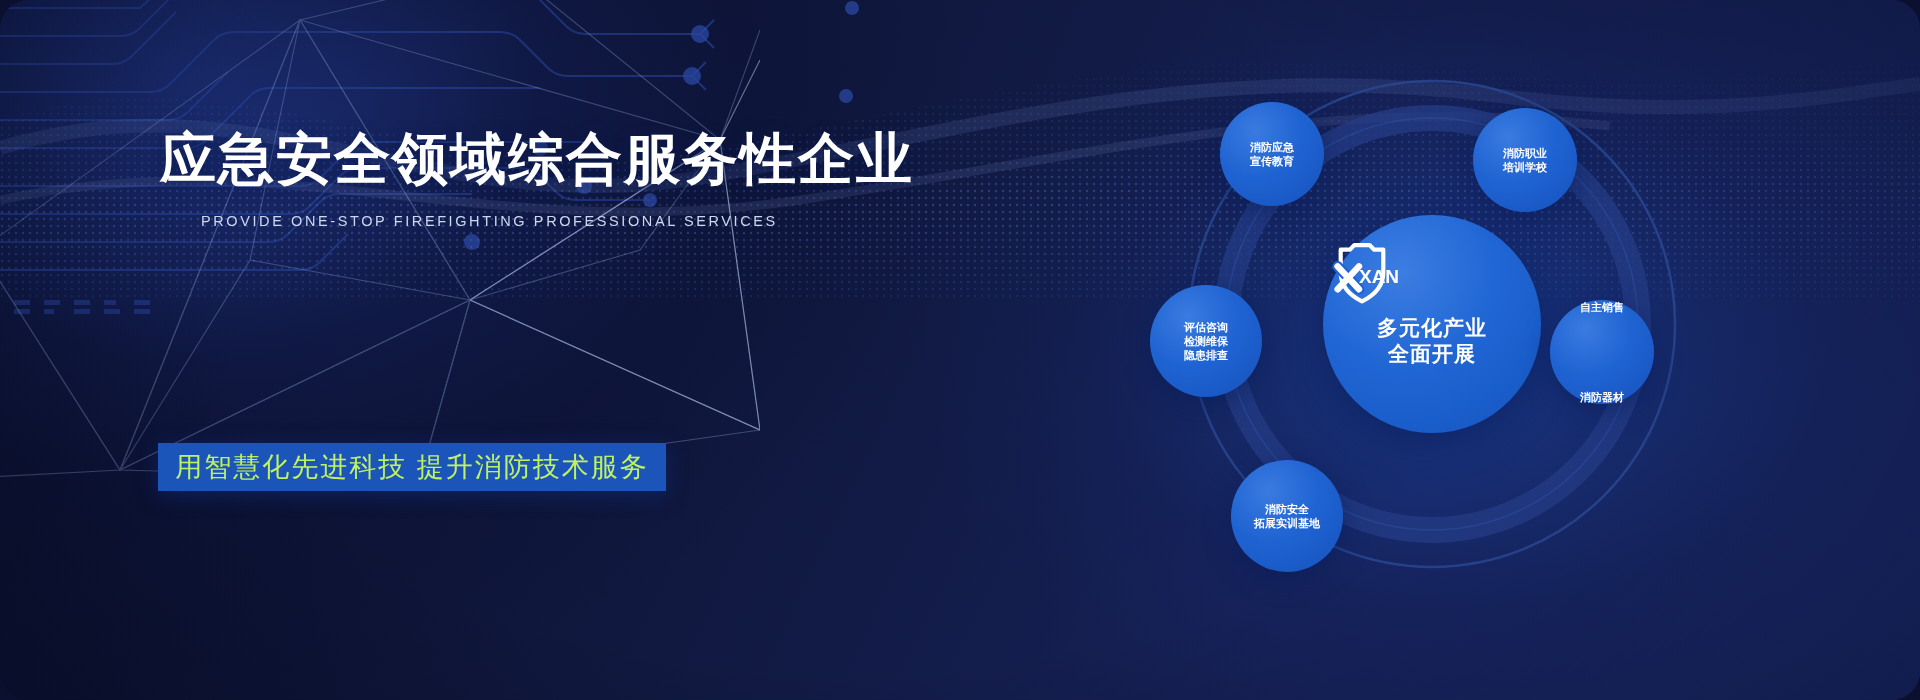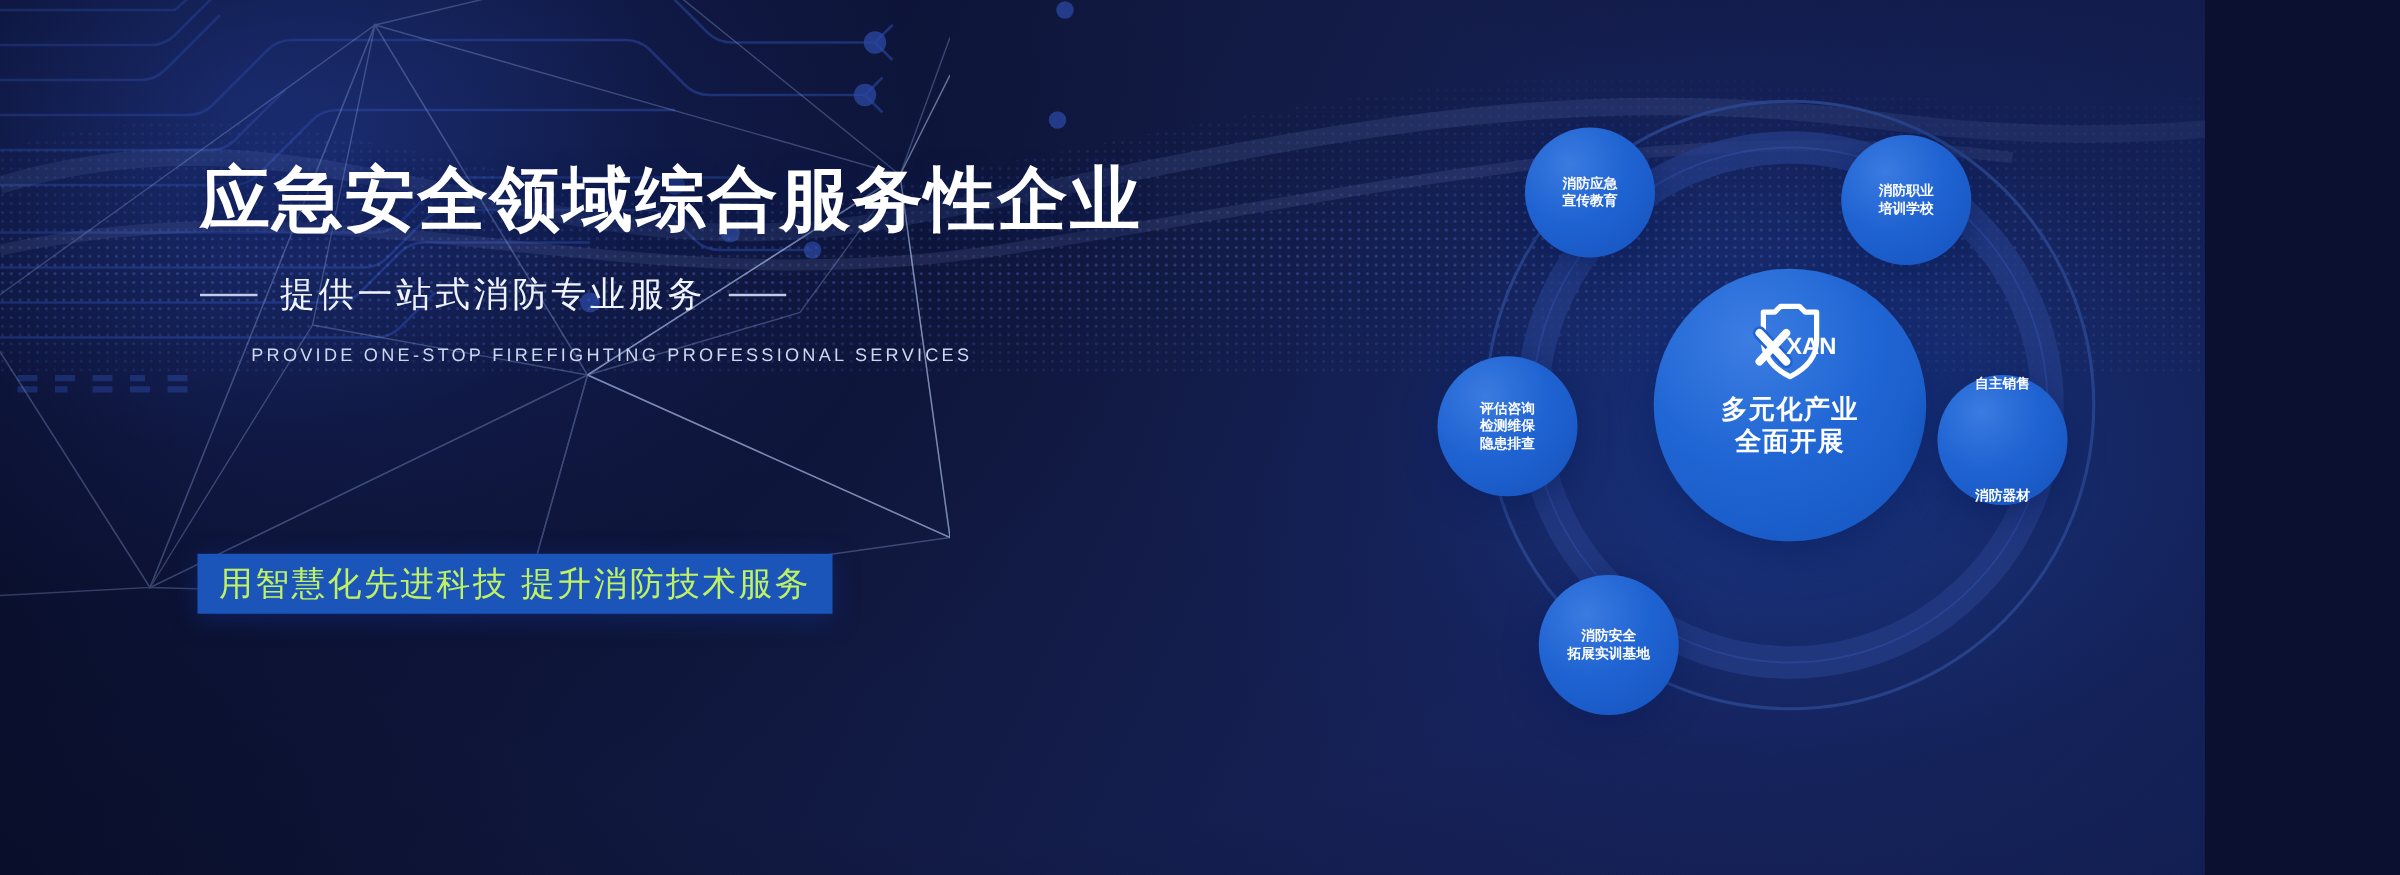--- a/index.html
+++ b/index.html
@@ -1,24 +1,25 @@
 <!DOCTYPE html>
 <html><head>
 <meta charset="utf-8">
 <style>
   * { margin:0; padding:0; box-sizing:border-box; }
   html,body { width:1920px; height:700px; overflow:hidden; background:#0b1030; }
   body { font-family:"Liberation Sans","DejaVu Sans",sans-serif; }
 
   .banner{
-    position:relative; width:1764px; height:700px; overflow:hidden;
+    position:relative; width:1920px; height:700px; overflow:hidden;
     background:
       radial-gradient(ellipse 760px 520px at 1460px 360px, rgba(26,70,165,0.55) 0%, rgba(18,40,110,0.22) 48%, rgba(10,16,50,0) 72%),
       radial-gradient(ellipse 900px 700px at 250px 120px, rgba(22,36,96,0.85) 0%, rgba(12,18,54,0.45) 55%, rgba(9,13,42,0) 80%),
       linear-gradient(115deg, #0a0f2c 0%, #0d1436 26%, #121b45 50%, #17225a 72%, #1b2a6b 88%, #1d2f78 100%);
+    border-radius: 29px;
   }
 
   
   .bg-layer{ position:absolute; inset:0; pointer-events:none; }
   .bg-circuit{ left:0; top:0; width:900px; height:330px; opacity:.95; }
   .bg-mesh-wave{ left:0; bottom:0; width:1920px; height:300px; }
   .bg-polynet{ right:0; bottom:0; width:760px; height:480px; }
   .bg-glow-tl{
     position:absolute; left:-160px; top:-200px; width:700px; height:560px;
     background:radial-gradient(ellipse at center, rgba(40,70,170,.35) 0%, rgba(20,34,94,0) 70%);
@@ -68,21 +69,21 @@
   }
   .node span{ display:block; white-space:nowrap; font-weight:bold; }
 
   .node-sm{ width:104px; height:104px; font-size:11px; }
   .node-sm.wide{ width:112px; height:112px; }
 
   .center-node{
     position:absolute; left:225px; top:155px; width:218px; height:218px;
     border-radius:50%;
     background:radial-gradient(circle at 36% 26%, #3c7de2 0%, #2066d4 45%, #1455c0 100%);
-    display:flex; flex-direction:column; align-items:center; justify-content:flex-start;
+    display:flex; flex-direction:column; justify-content:flex-start;
     box-shadow:0 8px 34px rgba(8,28,90,.6);
     padding-top:24px;
   }
   .logo-wrap{ width:78px; height:70px; }
   .center-label{ margin-top:6px; color:#fff; text-align:center; line-height:1.22; }
   .center-label span{ display:block; font-size:21px; font-weight:bold; white-space:nowrap; letter-spacing:1px; }
 
   
   .n-top-left   { left:122px; top:42px; }
   .n-top-right  { left:375px; top:48px; }
@@ -180,25 +181,20 @@
     <g stroke="#b9c9ef" stroke-width="1.2" fill="none" opacity="0.5">
       <path d="M470 300 L720 140 L760 430 L470 300"></path>
       <path d="M720 140 L760 60"></path>
     </g>
   </svg>
 
   <div class="bg-vignette"></div>
 
   <div class="copy">
     <div class="headline">应急安全领域综合服务性企业</div>
-    <div class="subline">
-      <span class="rule"></span>
-      <span class="subline-text">提供一站式消防专业服务</span>
-      <span class="rule"></span>
-    </div>
     <div class="eng">PROVIDE ONE-STOP FIREFIGHTING PROFESSIONAL SERVICES</div>
   </div>
 
   <div class="cta">
     <span class="cta-text">用智慧化先进科技  提升消防技术服务</span>
   </div>
 
   <div class="diagram">
 
     <svg class="rings" viewBox="0 0 700 580">

